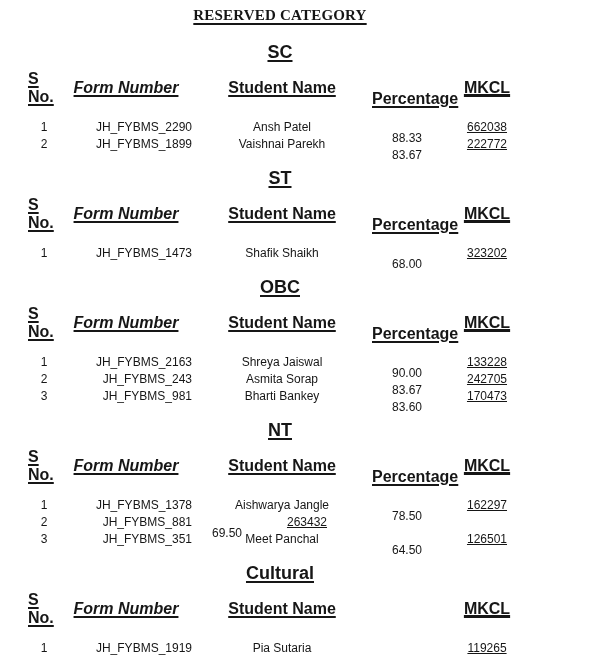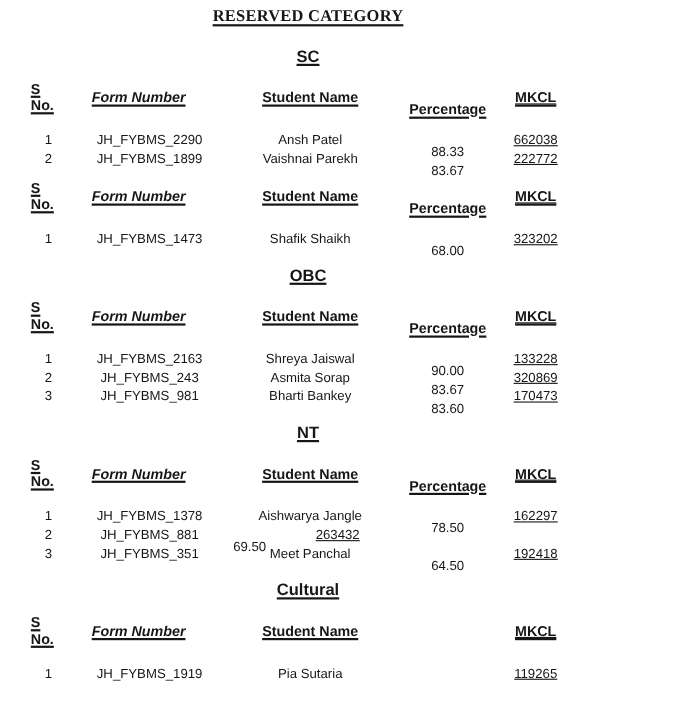--- a/index.html
+++ b/index.html
@@ -24,44 +24,44 @@
     text-decoration: underline;
     text-decoration-thickness: 2px;
     text-underline-offset: 3px;
   }
 
   .section { margin: 0 0 18px 0; }
 
   .section-heading {
     margin: 0 0 20px 0;
     text-align: center;
-    font-size: 15px;
+    font-size: 18px;
     font-weight: bold;
     line-height: 16px;
   }
   .section-heading span {
     text-decoration: underline;
     text-decoration-thickness: 1.5px;
     text-underline-offset: 2px;
   }
 
   .row { display: flex; align-items: center; }
-  .header-row { height: 16px; margin-bottom: 22px; font-weight: bold; font-size: 13px; }
+  .header-row { height: 16px; margin-bottom: 22px; font-weight: bold; font-size: 16px; }
   .data-row   { height: 17px; font-size: 12px; }
 
   .col-sno  { width: 32px;  }
   .col-form { width: 132px; }
   .col-name { width: 180px; text-align: center; }
   .col-pct  { width: 70px;  text-align: center; margin-top: 22px; }
   .col-mkcl { width: 90px;  text-align: center; text-decoration: underline; }
 
   .header-row .col-sno  { text-align: left; }
   .header-row .col-form { text-align: center; font-style: italic; }
   .data-row .col-sno  { text-align: center; }
-  .data-row .col-form { text-align: center; padding-left: 20px; box-sizing: border-box; }
+  .data-row .col-form { text-align: right; padding-left: 20px; box-sizing: border-box; }
 
   .u {
     text-decoration: underline;
     text-decoration-thickness: 1.5px;
     text-underline-offset: 2px;
   }
 </style>
 </head>
 <body>
 
@@ -88,20 +88,21 @@
     <div class="row data-row">
       <div class="col-sno">2</div>
       <div class="col-form">JH_FYBMS_1899</div>
       <div class="col-name">Vaishnai Parekh</div>
       <div class="col-pct">83.67</div>
       <div class="col-mkcl">222772</div>
     </div>
   </div>
 
   <div class="section">
+    <h2 class="section-heading"><span>ST</span></h2>
     <div class="row header-row">
       <div class="col-sno"><span class="u">S No.</span></div>
       <div class="col-form"><span class="u">Form Number</span></div>
       <div class="col-name"><span class="u">Student Name</span></div>
       <div class="col-pct"><span class="u">Percentage</span></div>
       <div class="col-mkcl"><span class="u">MKCL</span></div>
     </div>
     <div class="row data-row">
       <div class="col-sno">1</div>
       <div class="col-form">JH_FYBMS_1473</div>
@@ -125,21 +126,21 @@
       <div class="col-form">JH_FYBMS_2163</div>
       <div class="col-name">Shreya Jaiswal</div>
       <div class="col-pct">90.00</div>
       <div class="col-mkcl">133228</div>
     </div>
     <div class="row data-row">
       <div class="col-sno">2</div>
       <div class="col-form">JH_FYBMS_243</div>
       <div class="col-name">Asmita Sorap</div>
       <div class="col-pct">83.67</div>
-      <div class="col-mkcl">320869</div>
+      <div class="col-mkcl">242705</div>
     </div>
     <div class="row data-row">
       <div class="col-sno">3</div>
       <div class="col-form">JH_FYBMS_981</div>
       <div class="col-name">Bharti Bankey</div>
       <div class="col-pct">83.60</div>
       <div class="col-mkcl">170473</div>
     </div>
   </div>
 
@@ -163,21 +164,21 @@
       <div class="col-sno">2</div>
       <div class="col-form">JH_FYBMS_881</div>
       <div class="col-pct">69.50</div>
       <div class="col-mkcl">263432</div>
     </div>
     <div class="row data-row">
       <div class="col-sno">3</div>
       <div class="col-form">JH_FYBMS_351</div>
       <div class="col-name">Meet Panchal</div>
       <div class="col-pct">64.50</div>
-      <div class="col-mkcl">192418</div>
+      <div class="col-mkcl">126501</div>
     </div>
   </div>
 
   <div class="section">
     <h2 class="section-heading"><span>Cultural</span></h2>
     <div class="row header-row">
       <div class="col-sno"><span class="u">S No.</span></div>
       <div class="col-form"><span class="u">Form Number</span></div>
       <div class="col-name"><span class="u">Student Name</span></div>
       <div class="col-pct"><span class="u"></span></div>

